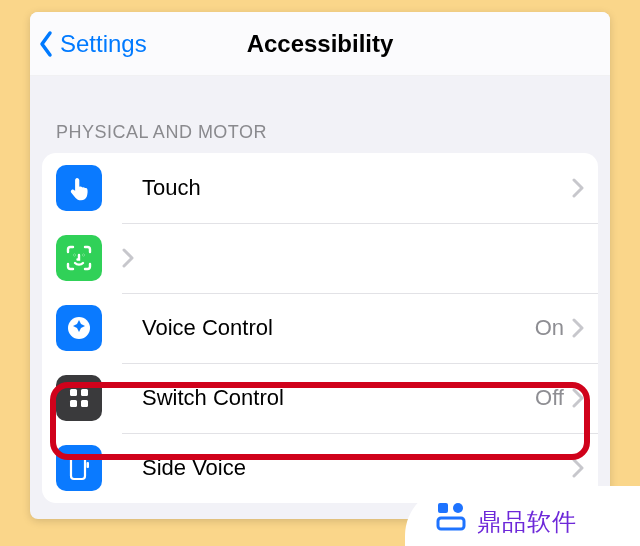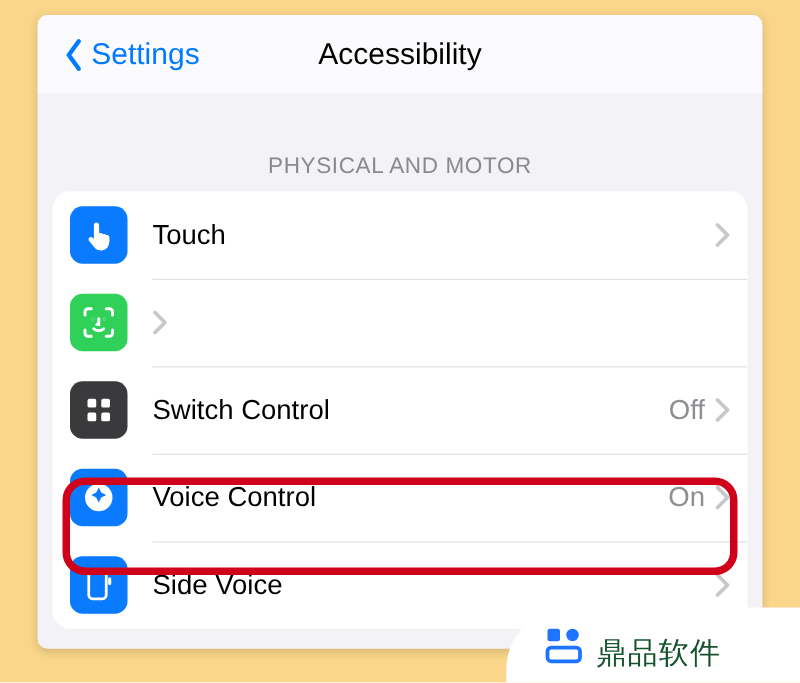--- a/index.html
+++ b/index.html
@@ -1,39 +1,39 @@
 <!DOCTYPE html>
 <html><head>
 <meta charset="utf-8">
 <style>
   * { box-sizing: border-box; margin: 0; padding: 0; }
   html, body { width: 640px; height: 546px; overflow: hidden; font-family: -apple-system, "Helvetica Neue", Arial, sans-serif; }
   .stage { position: relative; width: 640px; height: 546px; background: #fad68a; }
   .panel { position: absolute; left: 30px; top: 12px; width: 580px; height: 507px; background: #f2f2f7; border-radius: 8px; box-shadow: 0 2px 8px rgba(0,0,0,0.15); overflow: hidden; }
   .navbar { height: 64px; background: #fbfbfd; display: flex; align-items: center; position: relative; border-bottom: 1px solid rgba(0,0,0,0.04); }
-  .back { display: flex; align-items: center; color: #007aff; font-size: 24px; padding-left: 21px; cursor: pointer; }
+  .back { display: flex; align-items: center; color: #007aff; font-size: 24px; padding-left: 8px; cursor: pointer; }
   .back .chev { width: 16px; height: 28px; margin-right: 6px; }
-  .title { position: absolute; left: 0; right: 0; text-align: center; font-weight: 400; font-size: 24px; color: #000; pointer-events: none; }
-  .section-header { padding: 46px 26px 10px 26px; color: #8a8a8e; font-size: 18px; letter-spacing: 0.5px; text-align: center; }
+  .title { position: absolute; left: 0; right: 0; text-align: center; font-weight: 700; font-size: 24px; color: #000; pointer-events: none; }
+  .section-header { padding: 46px 26px 10px 26px; color: #8a8a8e; font-size: 18px; letter-spacing: 0.5px; }
   .list { margin: 0 12px; background: #fff; border-radius: 14px; overflow: hidden; }
   .row { position: relative; display: flex; align-items: center; height: 70px; padding: 0 14px 0 14px; }
   .row + .row::before { content: ""; position: absolute; left: 80px; right: 0; top: 0; height: 1px; background: #e2e2e6; }
   .icon { width: 46px; height: 46px; border-radius: 10px; flex: 0 0 46px; margin-right: 20px; display: flex; align-items: center; justify-content: center; }
   .icon svg { width: 30px; height: 30px; fill: #fff; }
   .blue { background: #0a7aff; }
   .green { background: #30d158; }
   .dark { background: #3a3a3c; }
-  .label { flex: 1 1 auto; font-size: 22px; color: #000; }
+  .label { flex: 1 1 auto; font-size: 22px; color: #000; margin-left: 20px; }
   .status { font-size: 22px; color: #8e8e93; margin-right: 8px; }
   .disclosure { width: 12px; height: 20px; flex: 0 0 12px; }
   .disclosure path { stroke: #c7c7cc; stroke-width: 3; fill: none; stroke-linecap: round; stroke-linejoin: round; }
   .highlight { position: absolute; border: 6px solid #d0021b; border-radius: 18px; pointer-events: none; }
   .watermark { position: absolute; right: 0; bottom: 0; width: 235px; height: 60px; background: #fff; border-top-left-radius: 50px; display: flex; align-items: center; padding-left: 30px; }
   .wm-logo { width: 32px; height: 32px; margin-right: 10px; }
-  .wm-text { font-size: 24px; color: #14532d; letter-spacing: 1px; margin-top: 12px; }
+  .wm-text { font-size: 24px; color: #6d28d9; letter-spacing: 1px; margin-top: 12px; }
 </style>
 </head>
 <body>
 
 <div class="stage">
   <div class="panel">
 
     <div class="navbar">
       <div class="back">
         <svg class="chev" viewBox="0 0 16 28">
@@ -74,48 +74,48 @@
                 <path d="M11 20c1 1 2.5 1.6 4 1.6s3-.6 4-1.6"></path>
               </g>
             </svg>
         </div>
         <svg class="disclosure" viewBox="0 0 12 20">
             <path d="M2 2 L10 10 L2 18"></path>
           </svg>
       </div>
 
       <div class="row">
+        <div class="icon blue">
+          <svg viewBox="0 0 30 30">
+              <circle cx="15" cy="15" r="11" fill="#fff"></circle>
+              <g fill="#0a7aff">
+                <path d="M15 7l2 4 4 2-4 2-2 4-2-4-4-2 4-2z"></path>
+              </g>
+            </svg>
+        </div>
+        <div class="label">Voice Control</div>
+        <div class="status">On</div>
+        <svg class="disclosure" viewBox="0 0 12 20">
+            <path d="M2 2 L10 10 L2 18"></path>
+          </svg>
+      </div>
+
+      <div class="row">
         <div class="icon dark">
           <svg viewBox="0 0 30 30">
               <g fill="#fff">
                 <rect x="6" y="6" width="7" height="7" rx="1.5"></rect>
                 <rect x="17" y="6" width="7" height="7" rx="1.5"></rect>
                 <rect x="6" y="17" width="7" height="7" rx="1.5"></rect>
                 <rect x="17" y="17" width="7" height="7" rx="1.5"></rect>
               </g>
             </svg>
         </div>
         <div class="label">Switch Control</div>
         <div class="status">Off</div>
-        <svg class="disclosure" viewBox="0 0 12 20">
-            <path d="M2 2 L10 10 L2 18"></path>
-          </svg>
-      </div>
-
-      <div class="row">
-        <div class="icon blue">
-          <svg viewBox="0 0 30 30">
-              <circle cx="15" cy="15" r="11" fill="#fff"></circle>
-              <g fill="#0a7aff">
-                <path d="M15 7l2 4 4 2-4 2-2 4-2-4-4-2 4-2z"></path>
-              </g>
-            </svg>
-        </div>
-        <div class="label">Voice Control</div>
-        <div class="status">On</div>
         <svg class="disclosure" viewBox="0 0 12 20">
             <path d="M2 2 L10 10 L2 18"></path>
           </svg>
       </div>
 
       <div class="row">
         <div class="icon blue">
           <svg viewBox="0 0 30 30">
               <rect x="7" y="4" width="14" height="22" rx="3" fill="none" stroke="#fff" stroke-width="2.2"></rect>
               <rect x="22.5" y="9" width="2.5" height="6" rx="1" fill="#fff"></rect>

